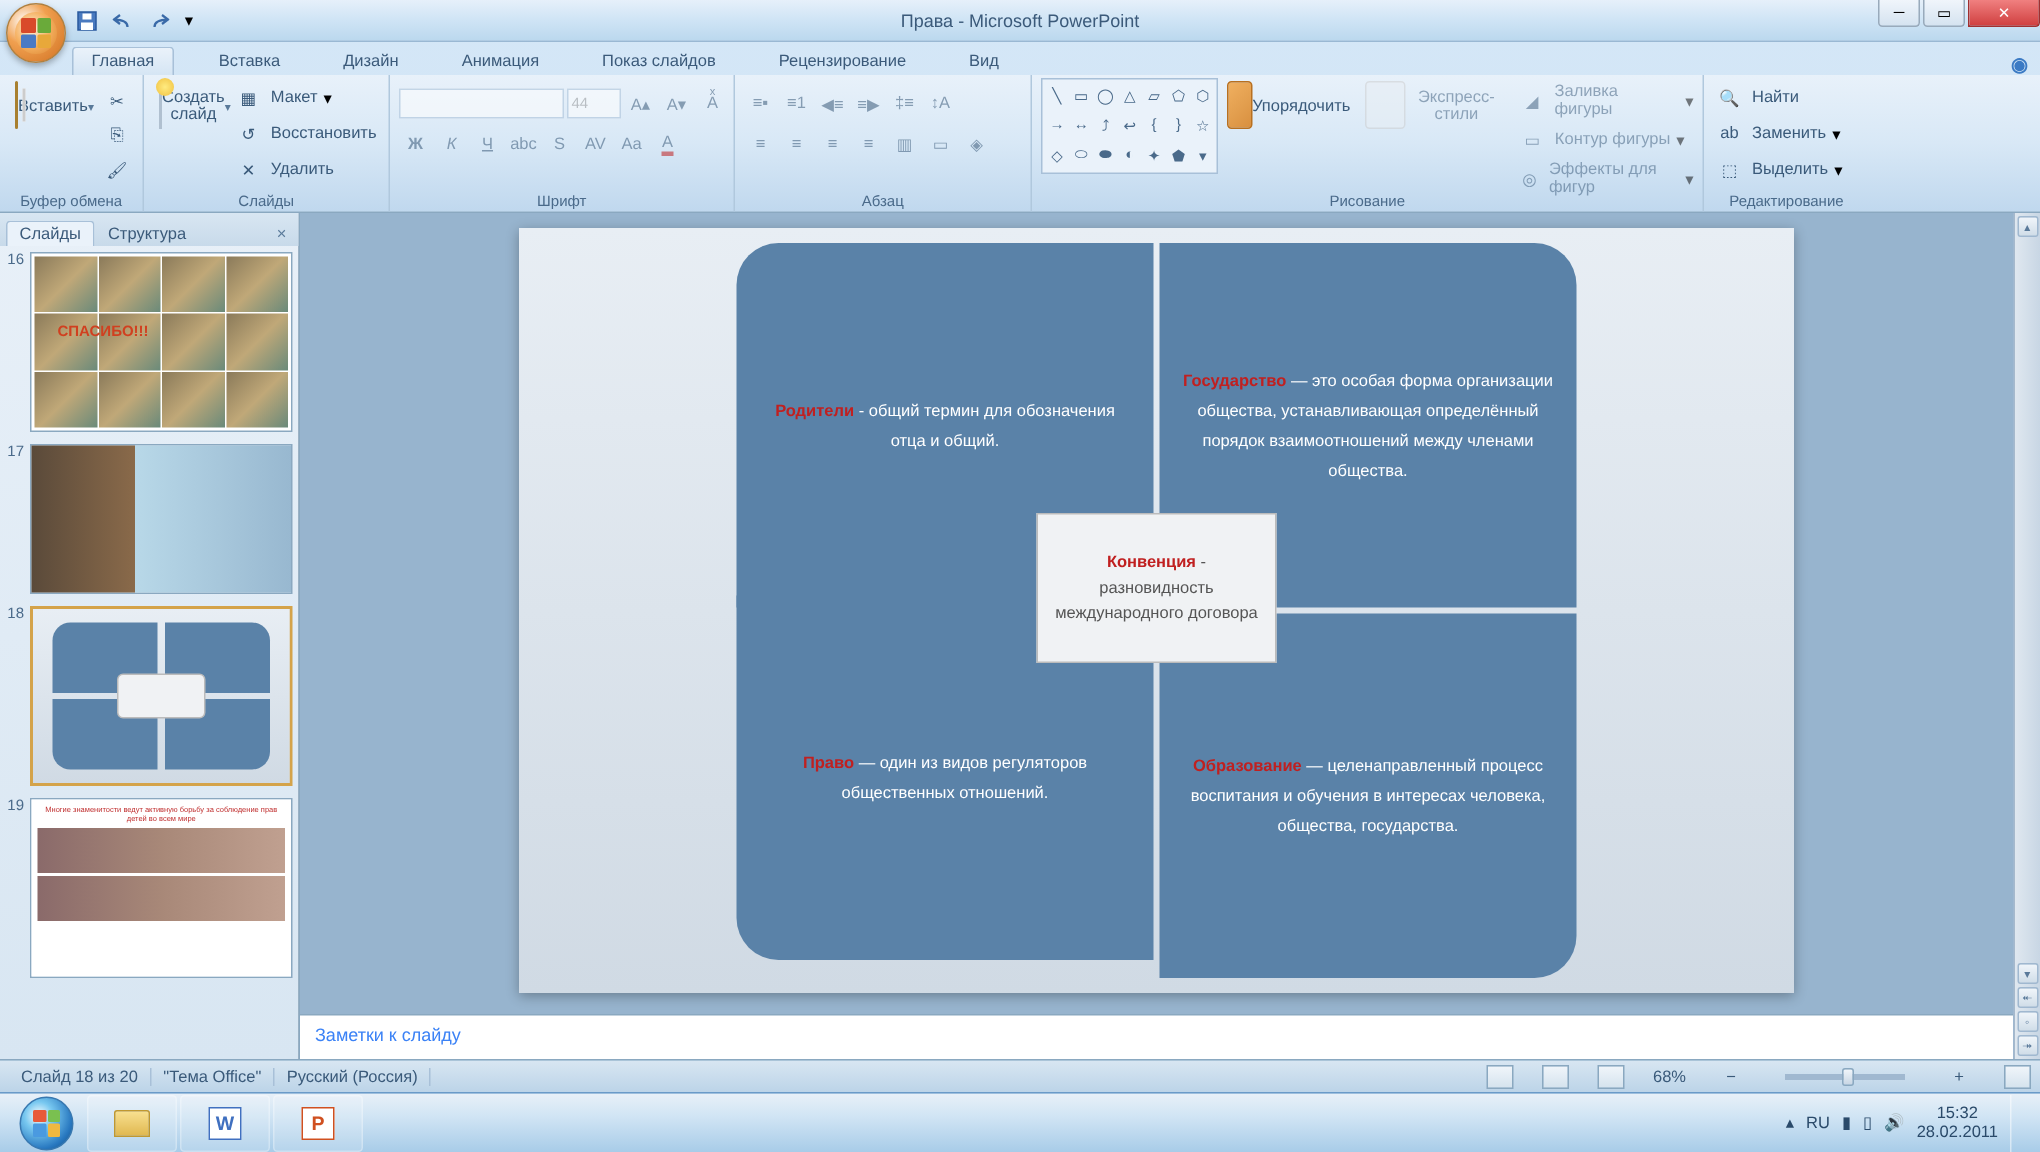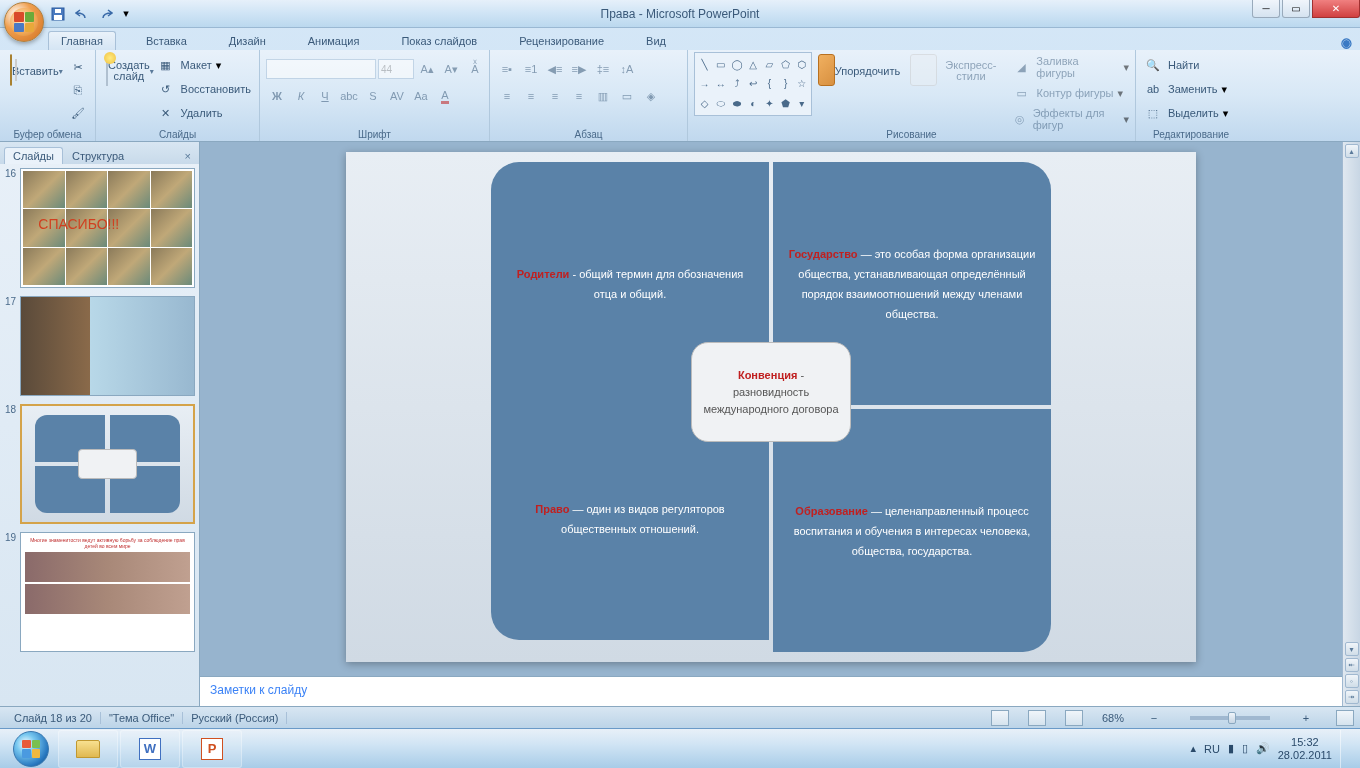--- a/index.html
+++ b/index.html
@@ -47,37 +47,37 @@
 .thumb-diag{width:100%;height:100%;display:flex;align-items:center;justify-content:center;background:linear-gradient(to bottom,#e8eef4,#d0dae4)}
 .thumb-diag-inner{width:85%;height:85%;position:relative}
 .thumb-quad{position:absolute;width:48%;height:48%;background:#5a82a8;border-radius:6px}
 .thumb-quad:nth-child(1){top:0;left:0;border-radius:12px 0 0 0}
 .thumb-quad:nth-child(2){top:0;right:0;border-radius:0 12px 0 0}
 .thumb-quad:nth-child(3){bottom:0;left:0;border-radius:0 0 0 12px}
 .thumb-quad:nth-child(4){bottom:0;right:0;border-radius:0 0 12px 0}
 .thumb-center{position:absolute;top:35%;left:30%;width:40%;height:30%;background:#f0f2f4;border:1px solid #bbb;border-radius:4px}
 .collage{width:100%;height:100%;display:grid;grid-template-columns:repeat(4,1fr);grid-template-rows:repeat(3,1fr);gap:1px;padding:2px}
 .collage div{background:linear-gradient(135deg,#8a7a5a,#c0a878,#6a8a7a)}
-.collage-text{position:absolute;top:40%;left:10%;color:#d04020;font-weight:normal;font-size:14px}
+.collage-text{position:absolute;top:40%;left:10%;color:#d04020;font-weight:bold;font-size:10px}
 .dogthumb{width:100%;height:100%;background:linear-gradient(90deg,#5a4a3a 0%,#8a6a4a 40%,#b8d8e8 40%,#98b8d0 100%)}
 .thumb19{width:100%;height:100%;padding:4px;background:#fff}
 .thumb19-title{color:#c03030;font-size:5px;text-align:center;line-height:6px;margin-bottom:3px}
 .thumb19-imgs{display:flex;flex-direction:column;gap:2px}
 .thumb19-img{height:30px;background:linear-gradient(90deg,#8a6a6a,#a88878,#c0a090)}
 .slidearea{flex:1;display:flex;flex-direction:column;background:#97b4ce}
 .slide-viewport{flex:1;display:flex;align-items:flex-start;justify-content:center;padding:10px 30px;position:relative;overflow:hidden}
 .slide{width:850px;height:510px;background:linear-gradient(to bottom,#e8eef4,#d0dae4);box-shadow:0 2px 8px rgba(0,0,0,0.3);position:relative;padding:10px}
 .diagram{width:560px;height:490px;margin:0 auto;position:relative}
 .quad{position:absolute;width:278px;height:243px;background:#5a82a8;color:#fff;padding:15px;display:flex;align-items:center;justify-content:center;text-align:center;font-size:15px;line-height:20px}
 .quad .term{color:#c02020;font-weight:bold}
 .q1{top:0;left:0;border-radius:28px 0 0 0}
 .q2{top:0;right:0;border-radius:0 28px 0 0}
 .q3{bottom:12px;left:0;border-radius:0 0 0 28px}
 .q4{bottom:0;right:0;border-radius:0 0 28px 0}
-.center-box{position:absolute;top:180px;left:200px;width:160px;height:100px;background:#f0f2f4;border:1px solid #bbb;border-radius:17px;display:flex;align-items:center;justify-content:center;text-align:center;color:#555;font-size:13px;line-height:17px;padding:8px;z-index:5}
+.center-box{position:absolute;top:180px;left:200px;width:160px;height:100px;background:#f0f2f4;border:1px solid #bbb;border-radius:0;display:flex;align-items:center;justify-content:center;text-align:center;color:#555;font-size:13px;line-height:17px;padding:8px;z-index:5}
 .center-box .term{color:#c02020;font-weight:bold}
 .notes{height:30px;background:#fff;border-top:1px solid #8aa8c0;padding:6px 10px;color:#3b82f6;font-size:12px}
 .vscroll{width:18px;background:linear-gradient(to right,#e0e8f0,#c8d6e4);border-left:1px solid #a0b8d0;display:flex;flex-direction:column;align-items:center;padding:2px 0;gap:2px}
 .vscroll-btn{width:14px;height:14px;background:linear-gradient(to bottom,#f0f5fa,#d0dde8);border:1px solid #a0b8d0;border-radius:2px;cursor:pointer;font-size:8px;display:flex;align-items:center;justify-content:center;color:#5a7a9a}
 .vscroll-track{flex:1;width:14px}
 .statusbar{height:22px;background:linear-gradient(to bottom,#d8e6f2,#bcd4e8);border-top:1px solid #8aa8c0;display:flex;align-items:center;padding:0 6px;color:#3a5a7a;font-size:11px}
 .status-item{padding:0 8px;border-right:1px solid #a8c0d8}
 .status-right{margin-left:auto;display:flex;align-items:center;gap:19px}
 .viewbtn{width:18px;height:16px;border:1px solid #8aa8c0;background:linear-gradient(to bottom,#f0f5fa,#d5e3ee);cursor:pointer}
 .zoom-slider{width:80px;height:4px;background:#a0b8d0;position:relative;margin:0 6px}

